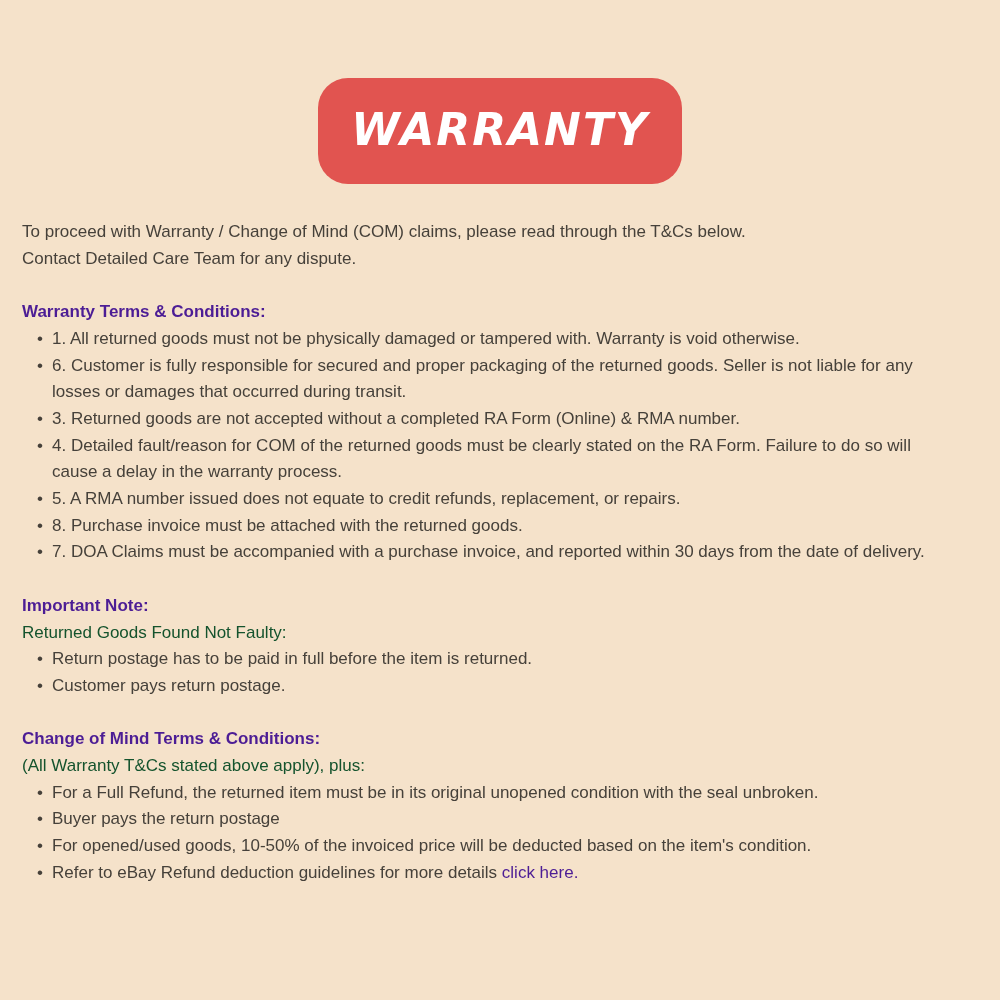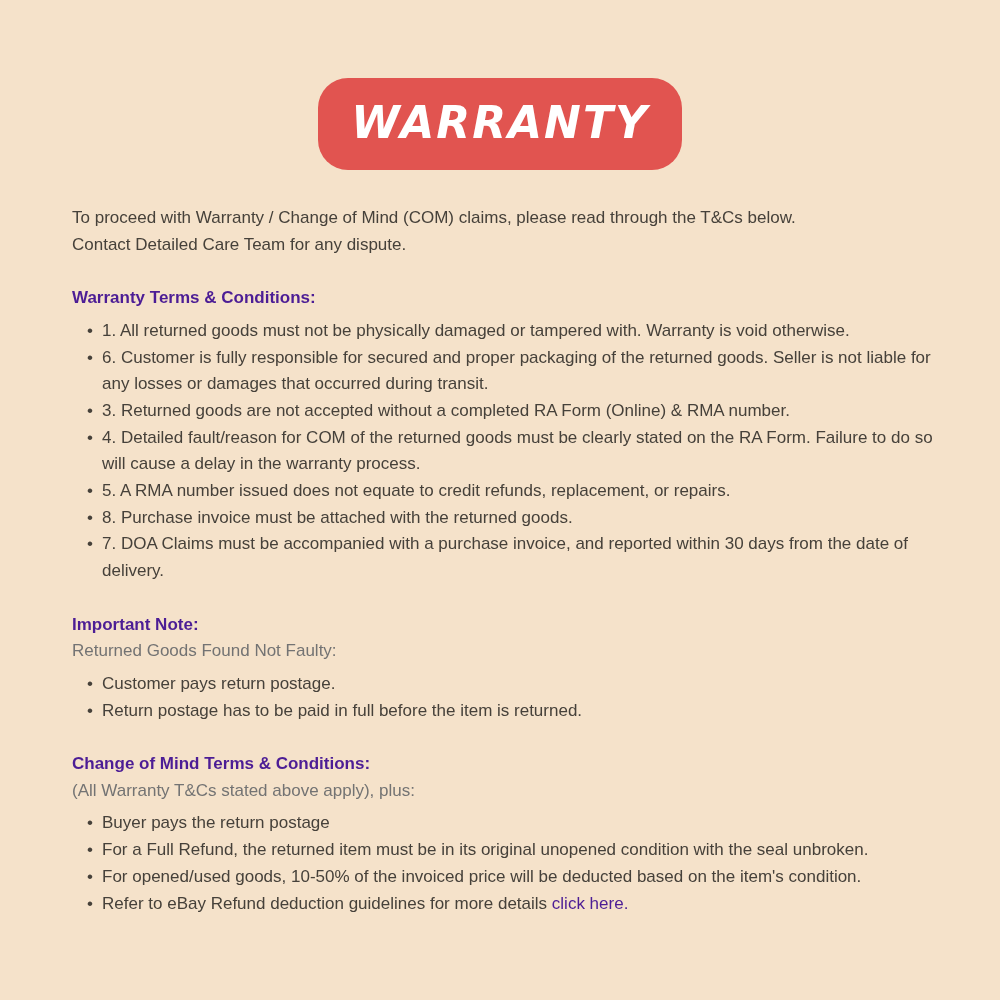--- a/index.html
+++ b/index.html
@@ -17,65 +17,64 @@
   }
 
   .page {
     width: 1000px;
     height: 1000px;
     position: relative;
   }
 
   .badge {
     width: 364px;
-    height: 92px;
+    height: 106px;
     margin: 78px auto 0 auto;
     background: #e15450;
     border-radius: 30px;
     display: flex;
     align-items: center;
     justify-content: center;
   }
 
   .badge-label {
     font-family: "DejaVu Sans", sans-serif;
     font-weight: bold;
     font-style: italic;
     font-size: 44px;
     letter-spacing: 2px;
     color: #ffffff;
     transform: translateY(-2px);
   }
 
   .content {
-    padding: 35px 55px 0 72px;
+    padding: 35px 55px 0 22px;
     font-size: 17px;
     line-height: 26.7px;
   }
 
   .intro-line {
     color: #46413a;
   }
 
   .section {
     margin-top: 26.7px;
   }
 
   .section-heading {
     font-weight: bold;
     color: #4c1d95;
   }
 
   .section-subtitle {
-    color: #737373;
+    color: #14532d;
   }
 
   ul.bullets {
     list-style: none;
-    margin-top: 6px;
   }
 
   ul.bullets li {
     position: relative;
     padding-left: 30px;
   }
 
   ul.bullets li::before {
     content: "\2022";
     position: absolute;
@@ -113,30 +112,30 @@
         <li>5. A RMA number issued does not equate to credit refunds, replacement, or repairs.</li>
         <li>8. Purchase invoice must be attached with the returned goods.</li>
         <li>7. DOA Claims must be accompanied with a purchase invoice, and reported within 30 days from the date of delivery.</li>
       </ul>
     </div>
 
     <div class="section">
       <div class="section-heading">Important Note:</div>
       <div class="section-subtitle">Returned Goods Found Not Faulty:</div>
       <ul class="bullets">
+        <li>Return postage has to be paid in full before the item is returned.</li>
         <li>Customer pays return postage.</li>
-        <li>Return postage has to be paid in full before the item is returned.</li>
       </ul>
     </div>
 
     <div class="section">
       <div class="section-heading">Change of Mind Terms &amp; Conditions:</div>
       <div class="section-subtitle">(All Warranty T&amp;Cs stated above apply), plus:</div>
       <ul class="bullets">
+        <li>For a Full Refund, the returned item must be in its original unopened condition with the seal unbroken.</li>
         <li>Buyer pays the return postage</li>
-        <li>For a Full Refund, the returned item must be in its original unopened condition with the seal unbroken.</li>
         <li>For opened/used goods, 10-50% of the invoiced price will be deducted based on the item's condition.</li>
         <li><span>Refer to eBay Refund deduction guidelines for more details</span> <span class="inline-link">click here.</span></li>
       </ul>
     </div>
 
   </div>
 </div>
 
 </body></html>

